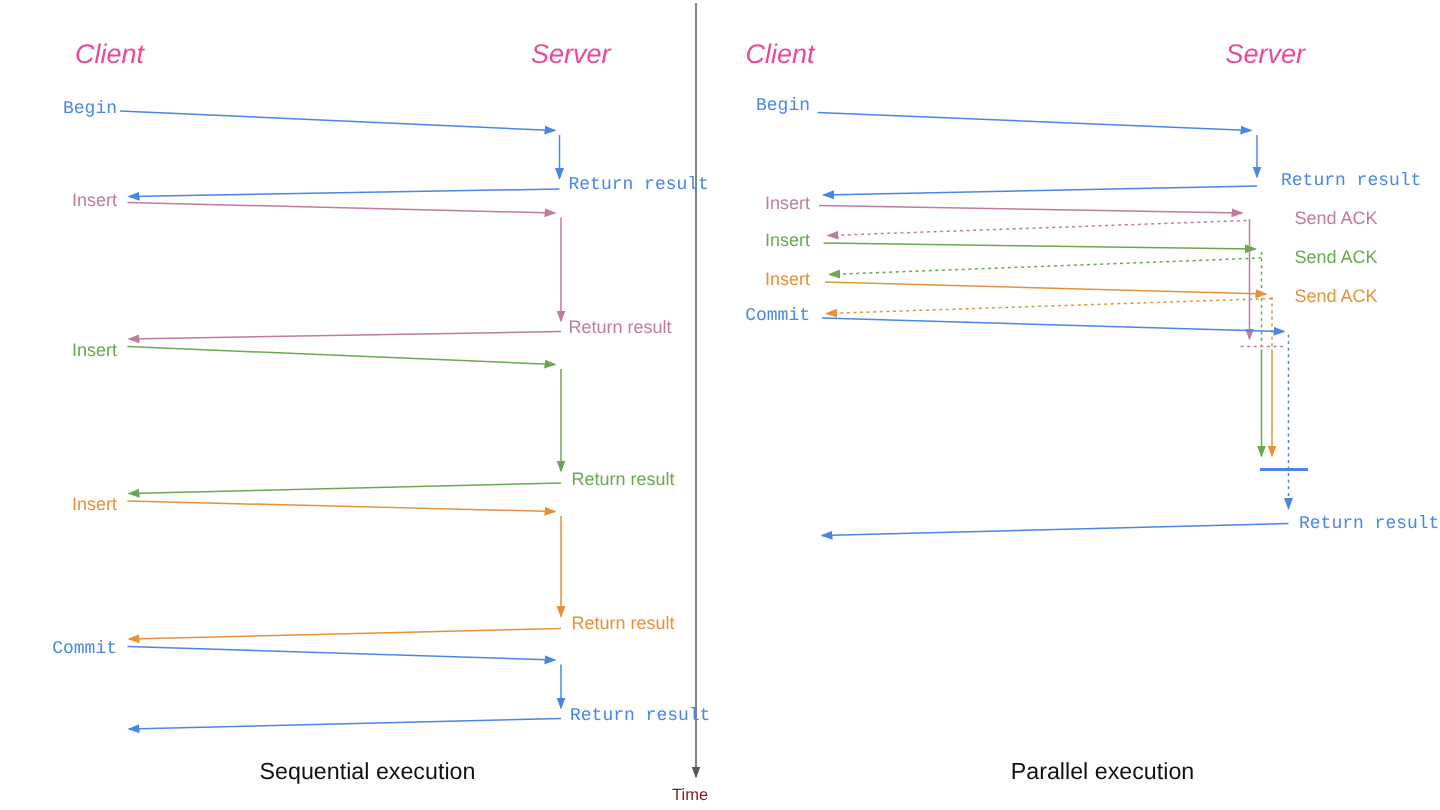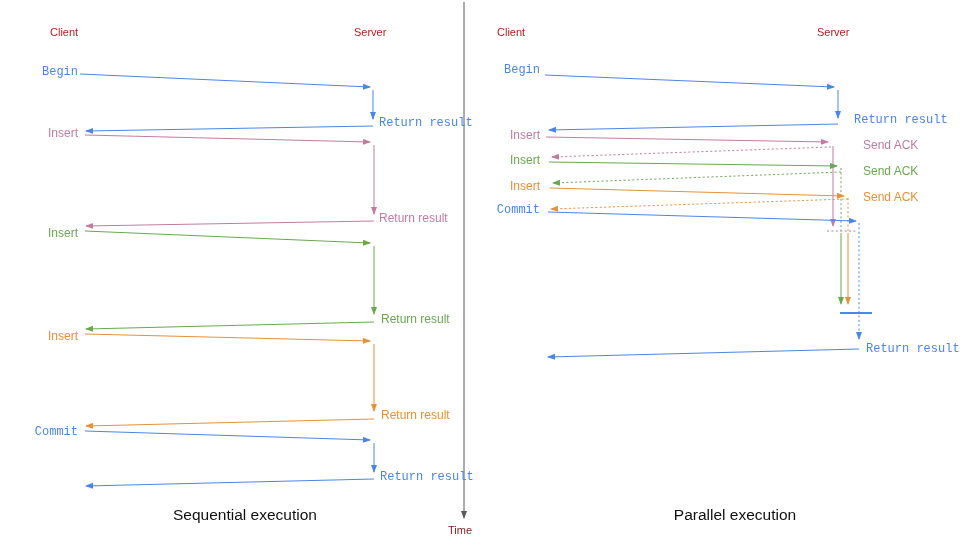--- a/index.html
+++ b/index.html
@@ -1,21 +1,21 @@
 <!DOCTYPE html>
 <html style="--blue: #4a86e8; --pink: #c27ba0; --green: #6aa84f; --orange: #e69138; --axis: #595959;"><head>
 <meta charset="utf-8">
 <style>
   html,body{margin:0;padding:0;background:#fff;}
   #stage{position:relative;width:960px;height:540px;background:#fff;overflow:hidden;
          font-family:"Liberation Sans", sans-serif;}
   svg{position:absolute;left:0;top:0;}
   .lbl{position:absolute;font-size:12px;line-height:13px;white-space:nowrap;}
   .client-lbl{width:74px;text-align:right;}
-  .hdr{position:absolute;font-size:11px;color:#b91c1c;white-space:nowrap;}
+  .hdr{position:absolute;font-size:18px;font-style:italic;color:#ec4899;white-space:nowrap;}
   .title{position:absolute;font-size:15.5px;color:#111;width:250px;text-align:center;white-space:nowrap;}
   .time-lbl{position:absolute;font-size:11px;color:#7f1d1d;}
   .c-blue{color:var(--blue);font-family:Liberation Mono, monospace;} .c-pink{color:var(--pink);}
   .c-green{color:var(--green);} .c-orange{color:var(--orange);}
   .s-blue{stroke:var(--blue);} .s-pink{stroke:var(--pink);}
   .s-green{stroke:var(--green);} .s-orange{stroke:var(--orange);}
   .s-axis{stroke:var(--axis);}
   .f-blue{fill:var(--blue);} .f-pink{fill:var(--pink);}
   .f-green{fill:var(--green);} .f-orange{fill:var(--orange);}
   .f-axis{fill:var(--axis);}

